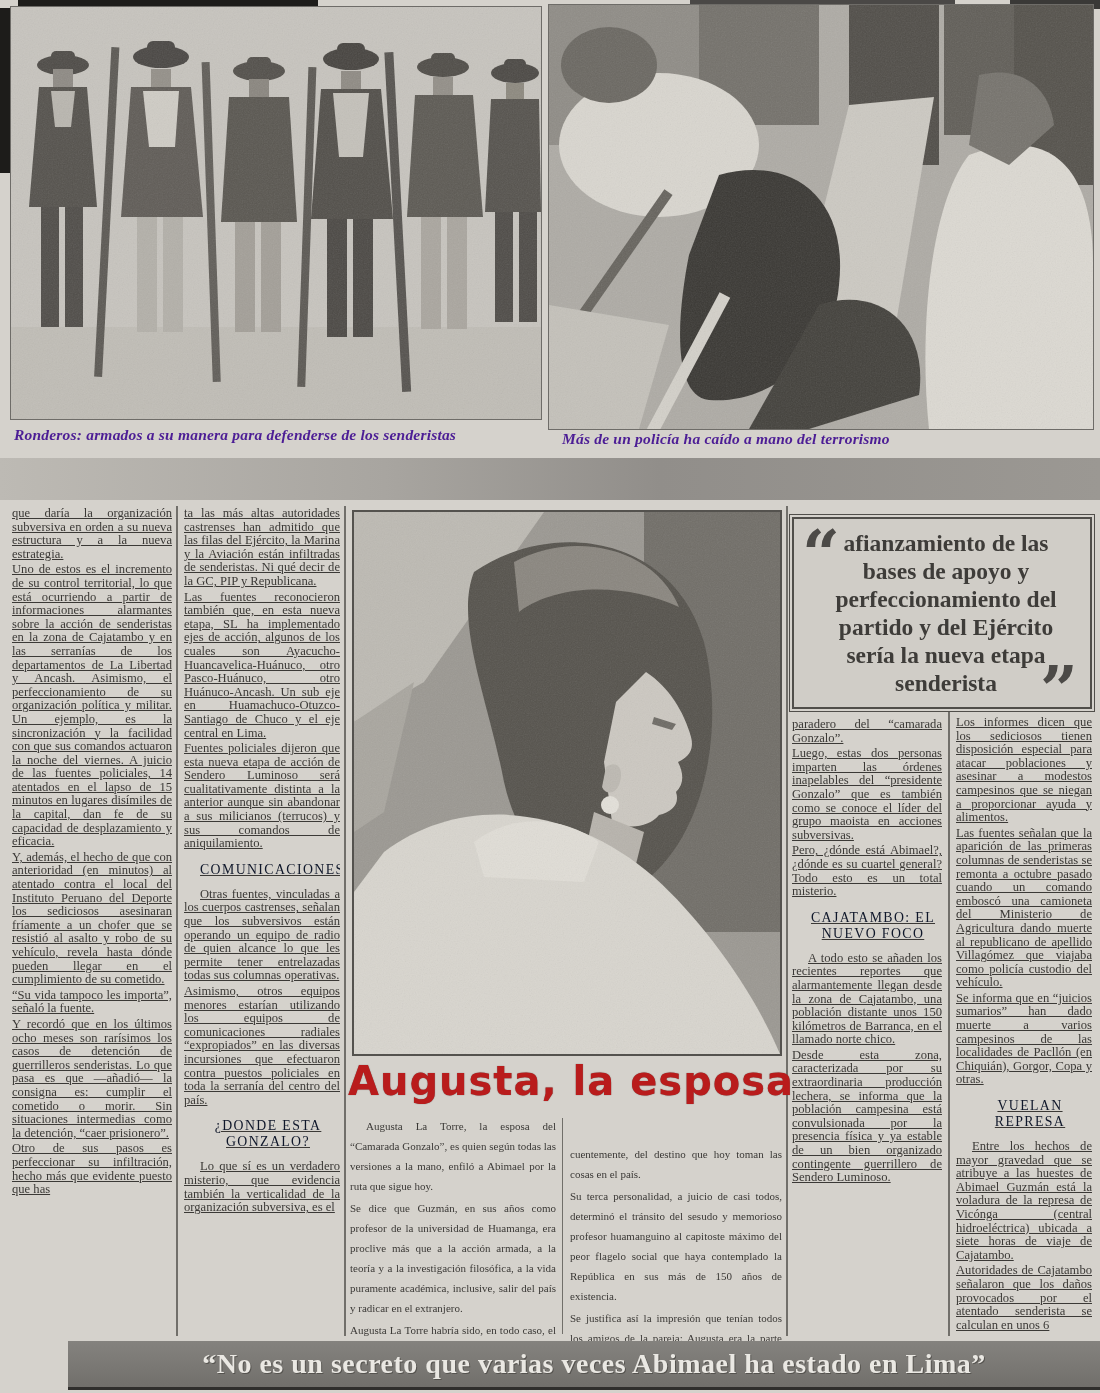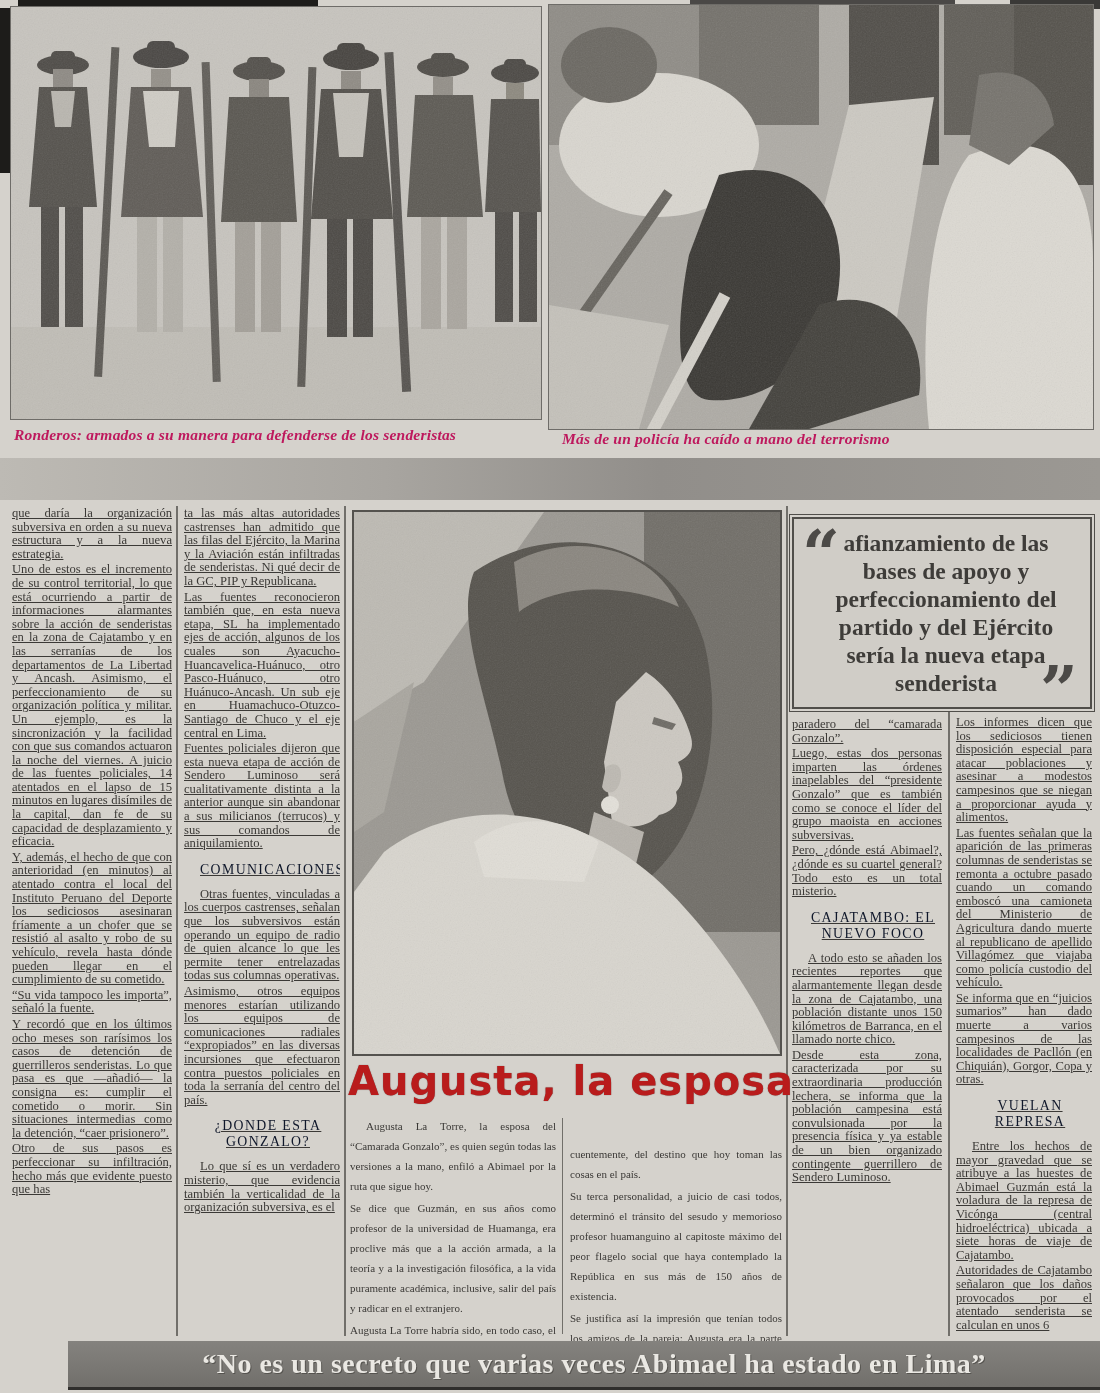--- a/index.html
+++ b/index.html
@@ -8,21 +8,21 @@
     background:#d5d2cc;overflow:hidden;
     font-family:"Liberation Serif", serif;color:#3b3936;
   }
   
   .bar{position:absolute;background:#1d1c1a;}
   
   .photo{position:absolute;background:#c3c0ba;border:1px solid #6e6c68;}
   .photo svg{display:block;width:100%;height:100%;}
   .caption{
     position:absolute;font-style:italic;font-weight:bold;font-size:15.5px;
-    color:#be185d;letter-spacing:.2px;white-space:nowrap;
+    color:#4c1d95;letter-spacing:.2px;white-space:nowrap;
   }
   .grayband{
     position:absolute;left:0;width:1100px;
     background:linear-gradient(90deg,#bdbab4 0%,#a8a5a0 35%,#918e8a 60%,#9b9893 100%);
   }
   
   .col{position:absolute;overflow:hidden;text-align:justify;}
   .col p{margin:0 0 2px 0;}
   .small{font-size:12.6px;line-height:13.6px;text-decoration:underline;}
   .ind{text-indent:16px;}

